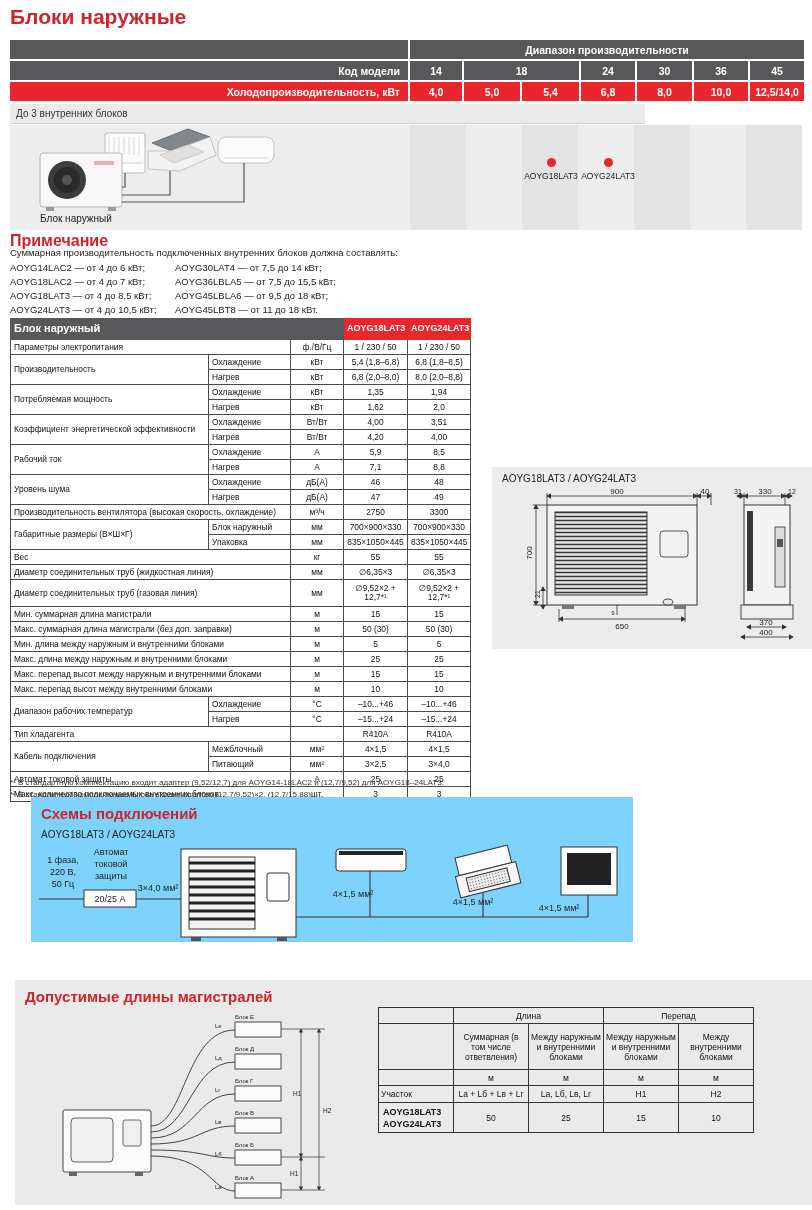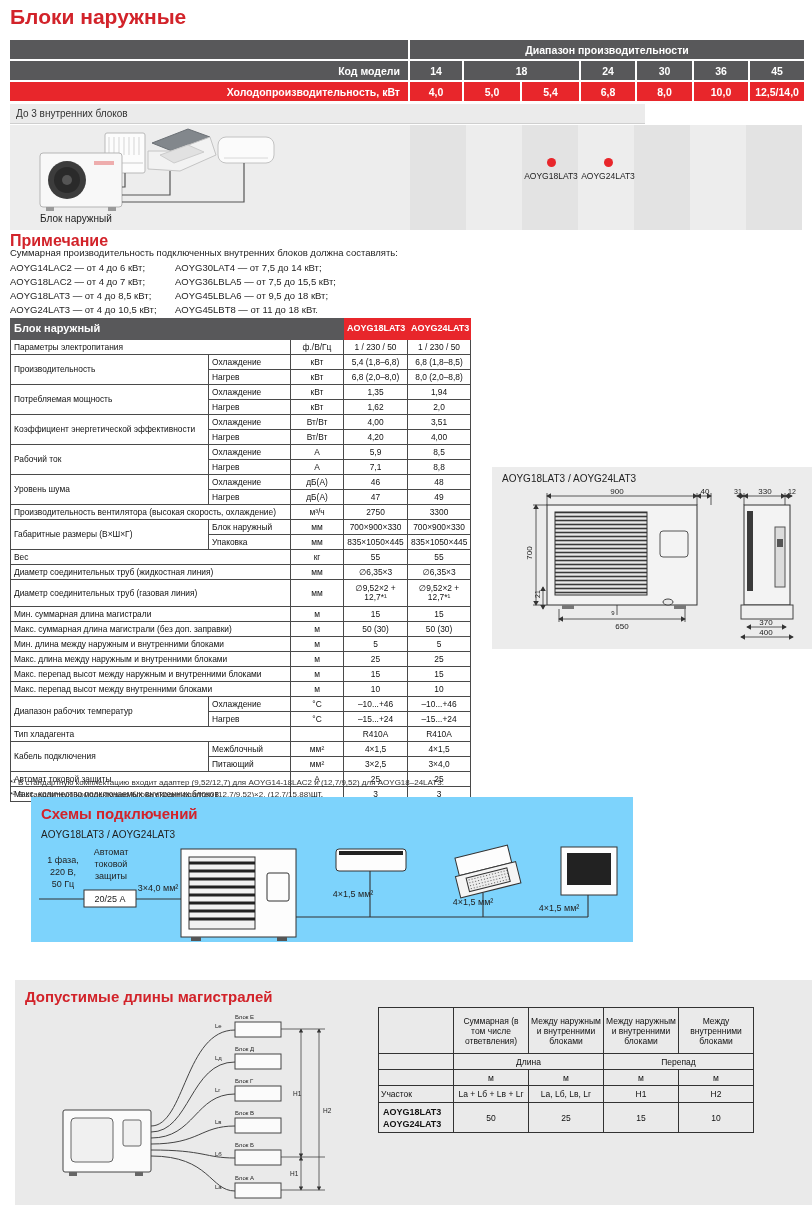--- a/index.html
+++ b/index.html
@@ -592,31 +592,31 @@
 
     <table class="len abs" style="left:363px;top:27px;">
       <colgroup>
           <col style="width:75px">
           <col style="width:75px">
           <col style="width:75px">
           <col style="width:75px">
           <col style="width:75px">
         </colgroup>
       <tbody>
-          <tr style="height:46px;">
+          <tr style="height:16px;">
+        <td></td>
+        <td colspan="2">Длина</td>
+        <td colspan="2">Перепад</td>
+      </tr>
+      <tr style="height:46px;">
         <td></td>
         <td>Суммарная (в том числе ответвления)</td>
         <td>Между наружным и внутренними блоками</td>
         <td>Между наружным и внутренними блоками</td>
         <td>Между внутренними блоками</td>
-      </tr>
-      <tr style="height:16px;">
-        <td></td>
-        <td colspan="2">Длина</td>
-        <td colspan="2">Перепад</td>
       </tr>
       <tr style="height:16px;">
         <td></td>
         <td>м</td>
         <td>м</td>
         <td>м</td>
         <td>м</td>
       </tr>
       <tr style="height:17px;">
         <td class="rowlbl">Участок</td>

